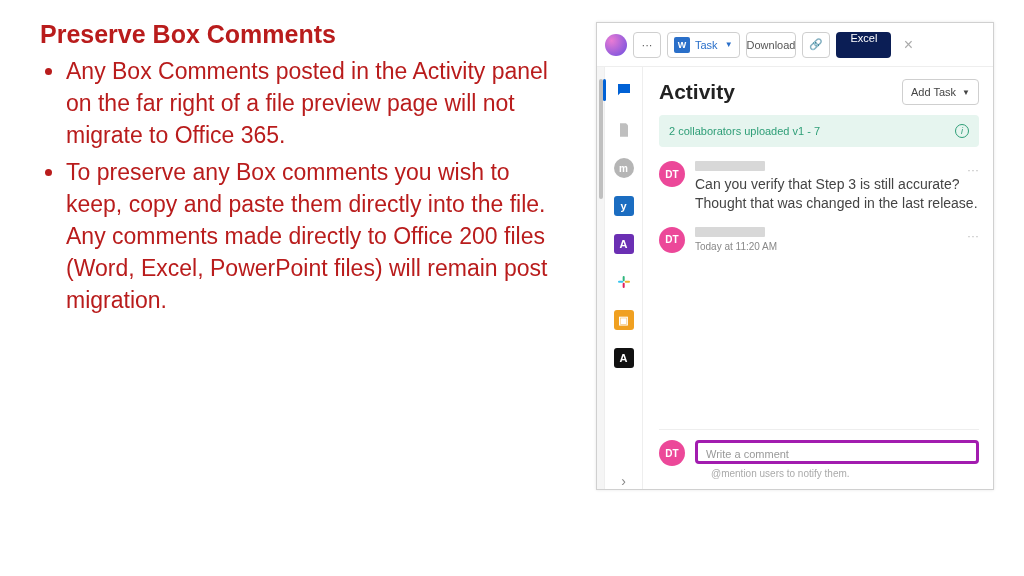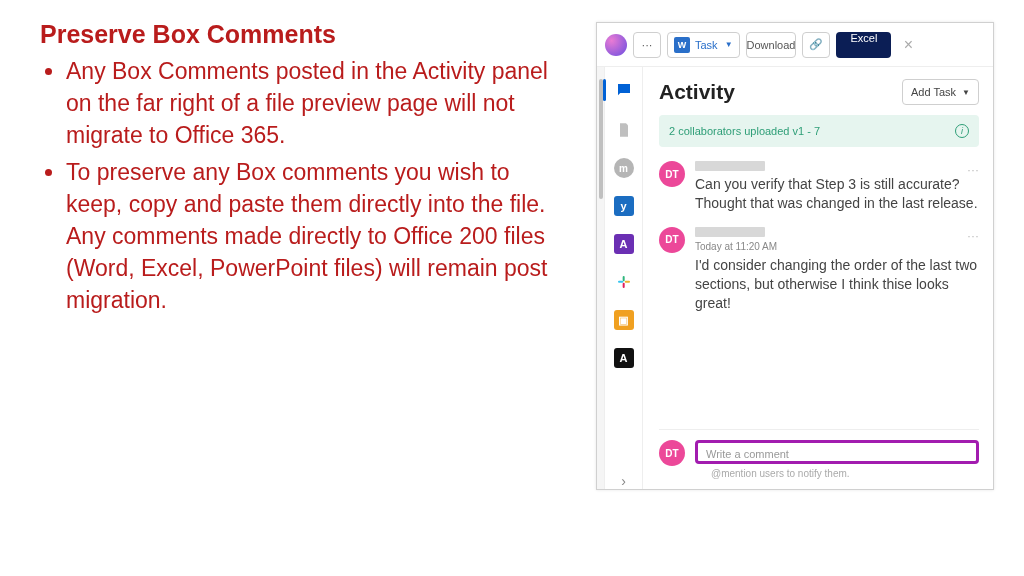--- a/index.html
+++ b/index.html
@@ -338,21 +338,20 @@
           <div class="c-text">Can you verify that Step 3 is still accurate? Thought that was changed in the last release.</div>
         </div>
         <div class="c-dots">···</div>
       </div>
 
       <div class="comment">
         <div class="avatar-dt">DT</div>
         <div class="c-body">
           <div class="name-redact"></div>
           <div class="c-time">Today at 11:20 AM</div>
-          <div class="c-text">I'd consider changing the order of the last two sections, but otherwise I think thise looks great!</div>
         </div>
         <div class="c-dots">···</div>
       </div>
 
       <div class="compose-area">
         <div class="avatar-dt">DT</div>
         <div style="flex:1">
           <div class="compose-box">Write a comment</div>
           <div class="hint" style="margin-left:16px">@mention users to notify them.</div>
         </div>

